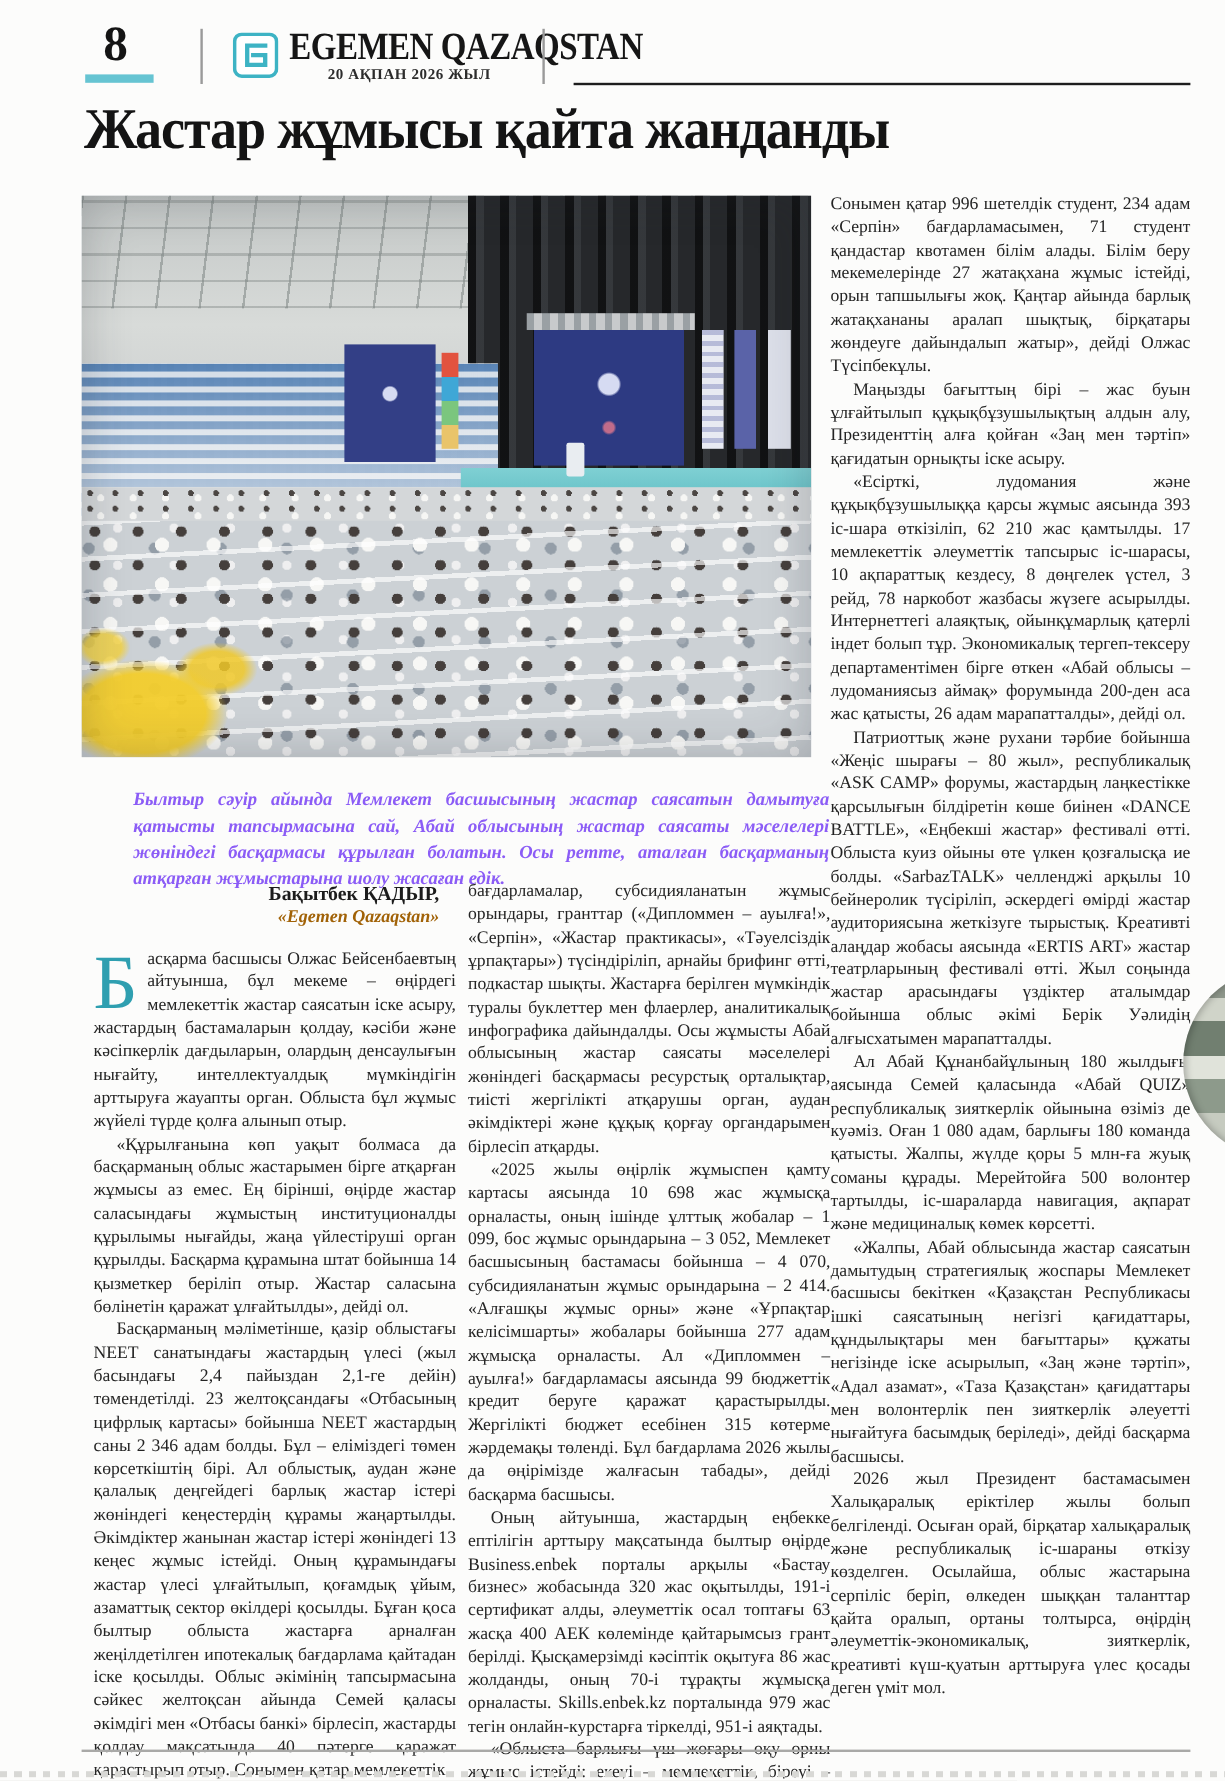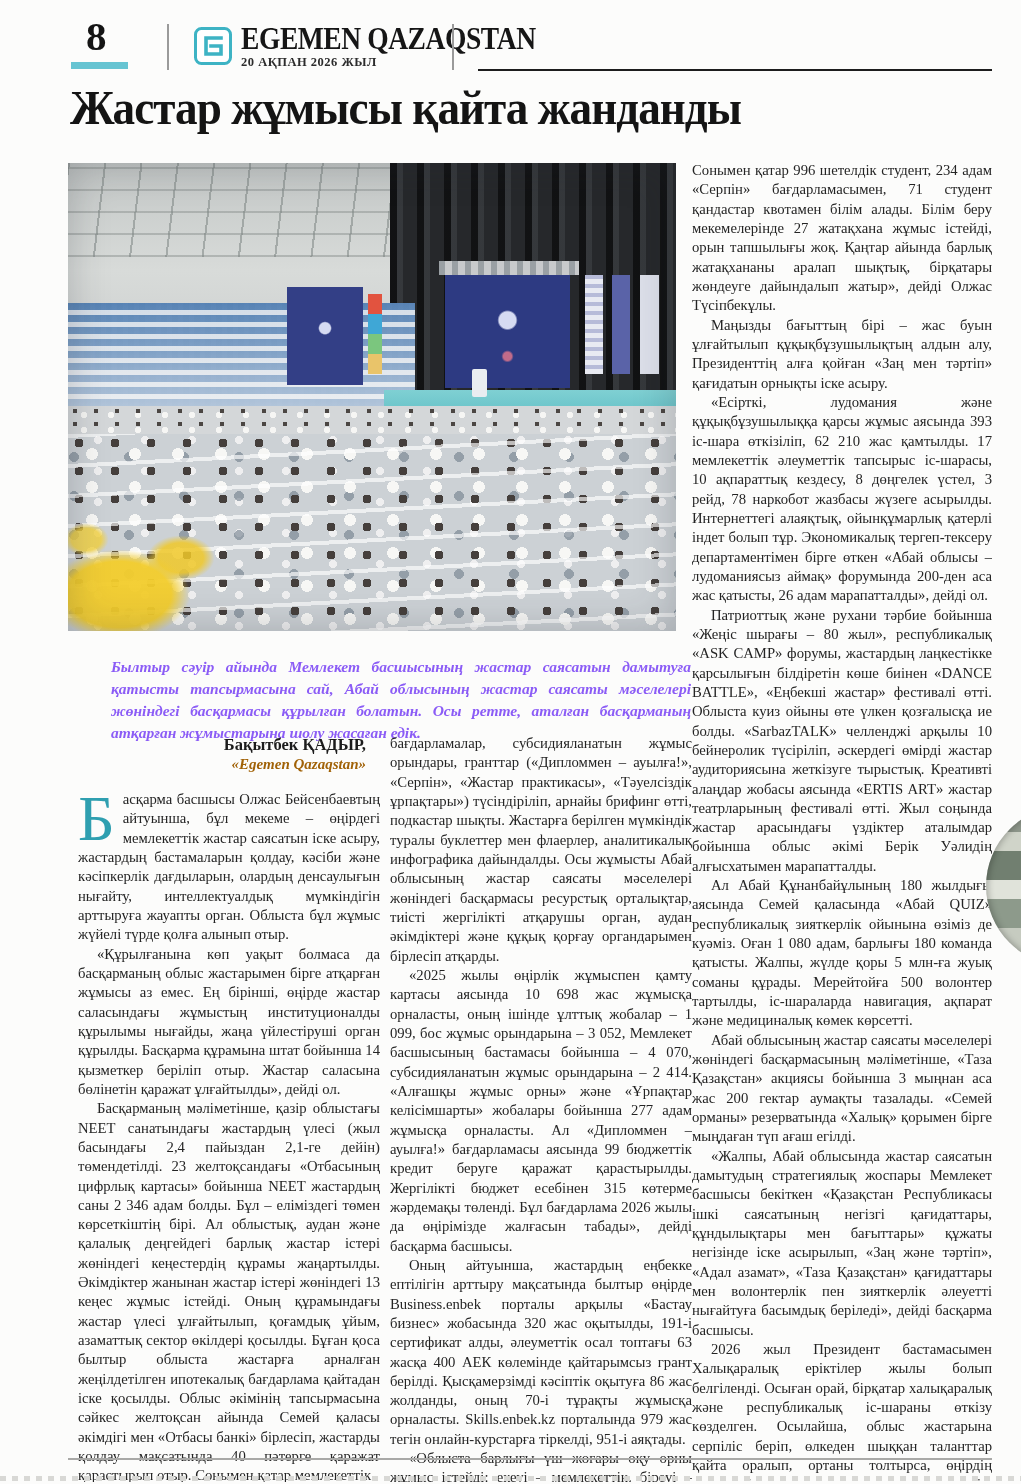--- a/index.html
+++ b/index.html
@@ -8,21 +8,21 @@
 
   
   .pagenum{position:absolute;left:86px;top:16px;font-size:41px;font-weight:bold;color:#141414;line-height:1;}
   .pagenum-bar{position:absolute;left:71px;top:62px;width:57px;height:7px;background:#66c4d2;}
   .hdr-vline{position:absolute;top:24px;width:2px;height:46px;background:#9a9a9a;}
   .hdr-vline.v1{left:167px;}
   .hdr-vline.v2{left:452px;}
   .logo-box{position:absolute;left:194px;top:27px;width:38px;height:38px;}
   .masthead{position:absolute;left:241px;top:20px;font-size:32px;font-weight:bold;color:#161616;
             letter-spacing:-.5px;transform:scaleX(.86);transform-origin:left top;white-space:nowrap;}
-  .dateline{position:absolute;left:241px;top:55px;width:200px;
+  .dateline{position:absolute;left:241px;top:55px;width:200px;text-align:center;
             font-size:12.5px;font-weight:bold;color:#2c2c2c;letter-spacing:.5px;}
   .toprule{position:absolute;left:478px;top:69px;width:514px;height:2px;background:#1d1d1d;}
 
   
   .headline{position:absolute;left:70px;top:80px;margin:0;font-size:48px;font-weight:bold;
             color:#141414;letter-spacing:-1px;transform:scaleX(.94);transform-origin:left top;white-space:nowrap;}
 
   
   .photo{position:absolute;left:68px;top:163px;width:608px;height:468px;background:#c9cdd1;overflow:hidden;}
   .photo>div{position:absolute;}
@@ -158,21 +158,20 @@
     <p class="ind">Оның айтуынша, жастардың еңбекке ептілігін арттыру мақсатында былтыр өңірде Business.enbek порталы арқылы «Бастау бизнес» жобасында 320 жас оқытылды, 191-і сертификат алды, әлеуметтік осал топтағы 63 жасқа 400 АЕК көлемінде қайтарымсыз грант берілді. Қысқамерзімді кәсіптік оқытуға 86 жас жолданды, оның 70-і тұрақты жұмысқа орналасты. Skills.enbek.kz порталында 979 жас тегін онлайн-курстарға тіркелді, 951-і аяқтады.</p>
     <p class="ind">«Облыста барлығы үш жоғары оқу орны жұмыс істейді: екеуі – мемлекеттік, біреуі – жекеменшік. Жалпы, жоғары оқу орнының студенттік контингент 20 мың адамнан асады.</p>
   </div>
 
   <div class="col col3">
     <p>Сонымен қатар 996 шетелдік студент, 234 адам «Серпін» бағдарламасымен, 71 студент қандастар квотамен білім алады. Білім беру мекемелерінде 27 жатақхана жұмыс істейді, орын тапшылығы жоқ. Қаңтар айында барлық жатақхананы аралап шықтық, бірқатары жөндеуге дайындалып жатыр», дейді Олжас Түсіпбекұлы.</p>
     <p class="ind">Маңызды бағыттың бірі – жас буын ұлғайтылып құқықбұзушылықтың алдын алу, Президенттің алға қойған «Заң мен тәртіп» қағидатын орнықты іске асыру.</p>
     <p class="ind">«Есірткі, лудомания және құқықбұзушылыққа қарсы жұмыс аясында 393 іс-шара өткізіліп, 62 210 жас қамтылды. 17 мемлекеттік әлеуметтік тапсырыс іс-шарасы, 10 ақпараттық кездесу, 8 дөңгелек үстел, 3 рейд, 78 наркобот жазбасы жүзеге асырылды. Интернеттегі алаяқтық, ойынқұмарлық қатерлі індет болып тұр. Экономикалық тергеп-тексеру департаментімен бірге өткен «Абай облысы – лудоманиясыз аймақ» форумында 200-ден аса жас қатысты, 26 адам марапатталды», дейді ол.</p>
     <p class="ind">Патриоттық және рухани тәрбие бойынша «Жеңіс шырағы – 80 жыл», республикалық «ASK CAMP» форумы, жастардың лаңкестікке қарсылығын білдіретін көше биінен «DANCE BATTLE», «Еңбекші жастар» фестивалі өтті. Облыста куиз ойыны өте үлкен қозғалысқа ие болды. «SarbazTALK» челленджі арқылы 10 бейнеролик түсіріліп, әскердегі өмірді жастар аудиториясына жеткізуге тырыстық. Креативті алаңдар жобасы аясында «ERTIS ART» жастар театрларының фестивалі өтті. Жыл соңында жастар арасындағы үздіктер аталымдар бойынша облыс әкімі Берік Уәлидің алғысхатымен марапатталды.</p>
     <p class="ind">Ал Абай Құнанбайұлының 180 жылдығы аясында Семей қаласында «Абай QUIZ» республикалық зияткерлік ойынына өзіміз де куәміз. Оған 1 080 адам, барлығы 180 команда қатысты. Жалпы, жүлде қоры 5 млн-ға жуық соманы құрады. Мерейтойға 500 волонтер тартылды, іс-шараларда навигация, ақпарат және медициналық көмек көрсетті.</p>
-    <p class="ind">Абай облысының жастар саясаты мәселелері жөніндегі басқармасының мәліметінше, «Таза Қазақстан» акциясы бойынша 3 мыңнан аса жас 200 гектар аумақты тазалады. «Семей орманы» резерватында «Халық» қорымен бірге мыңдаған түп ағаш егілді.</p>
     <p class="ind">«Жалпы, Абай облысында жастар саясатын дамытудың стратегиялық жоспары Мемлекет басшысы бекіткен «Қазақстан Республикасы ішкі саясатының негізгі қағидаттары, құндылықтары мен бағыттары» құжаты негізінде іске асырылып, «Заң және тәртіп», «Адал азамат», «Таза Қазақстан» қағидаттары мен волонтерлік пен зияткерлік әлеуетті нығайтуға басымдық беріледі», дейді басқарма басшысы.</p>
     <p class="ind">2026 жыл Президент бастамасымен Халықаралық еріктілер жылы болып белгіленді. Осыған орай, бірқатар халықаралық және республикалық іс-шараны өткізу көзделген. Осылайша, облыс жастарына серпіліс беріп, өлкеден шыққан таланттар қайта оралып, ортаны толтырса, өңірдің әлеуметтік-экономикалық, зияткерлік, креативті күш-қуатын арттыруға үлес қосады деген үміт мол.</p>
 
   </div>
 
   <div class="side-photo"></div>
 
   <div class="bottomrule"></div>
   <div class="bottomdots"></div>
 

